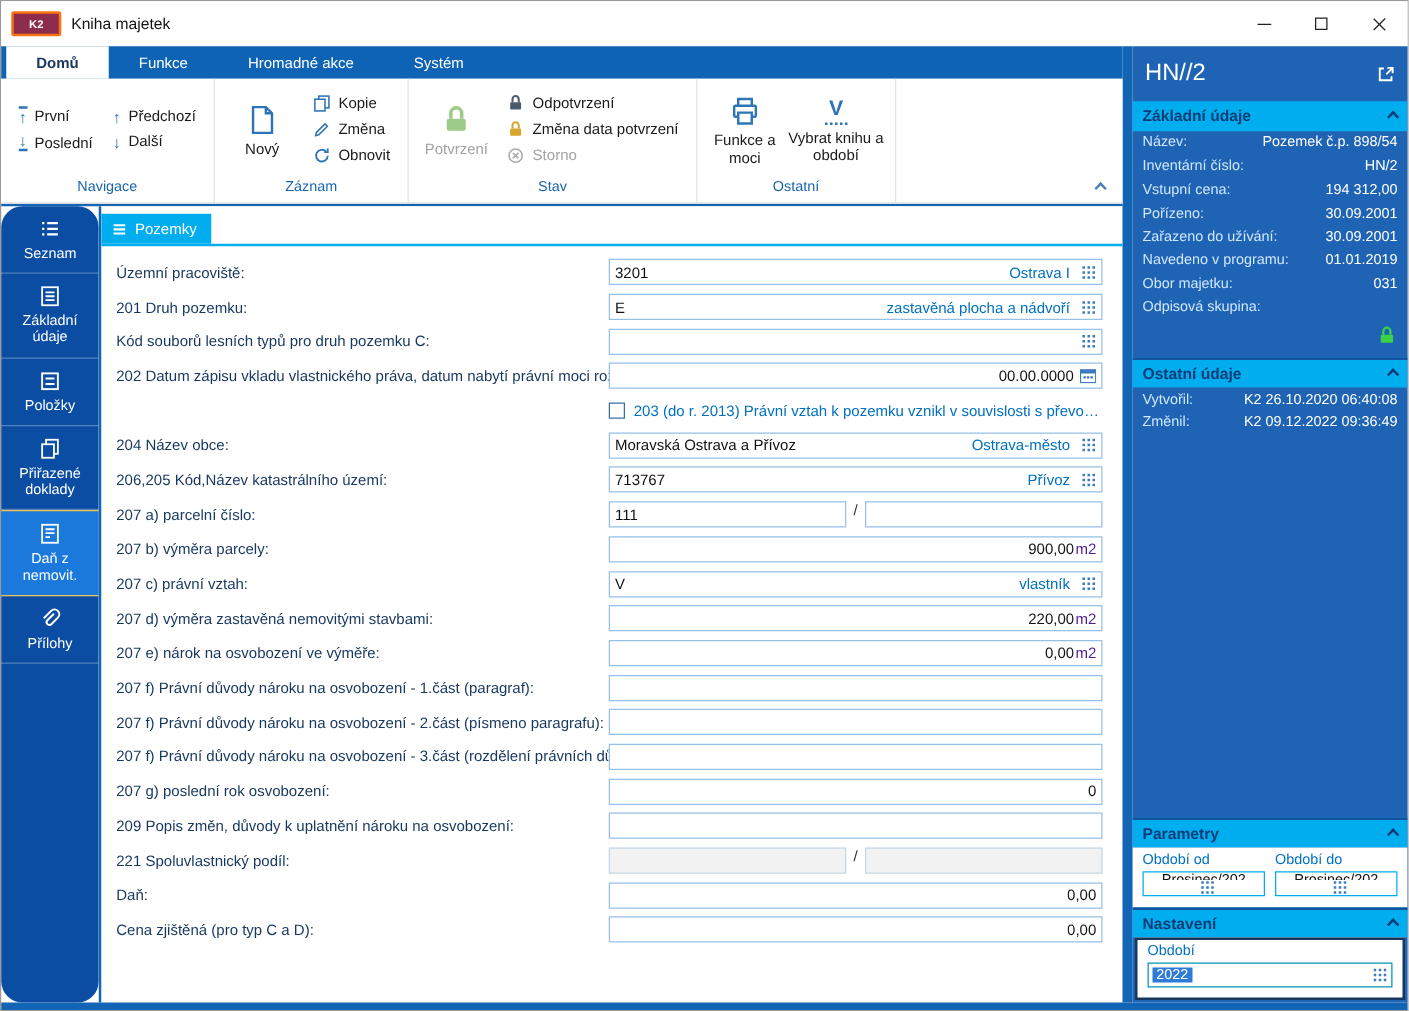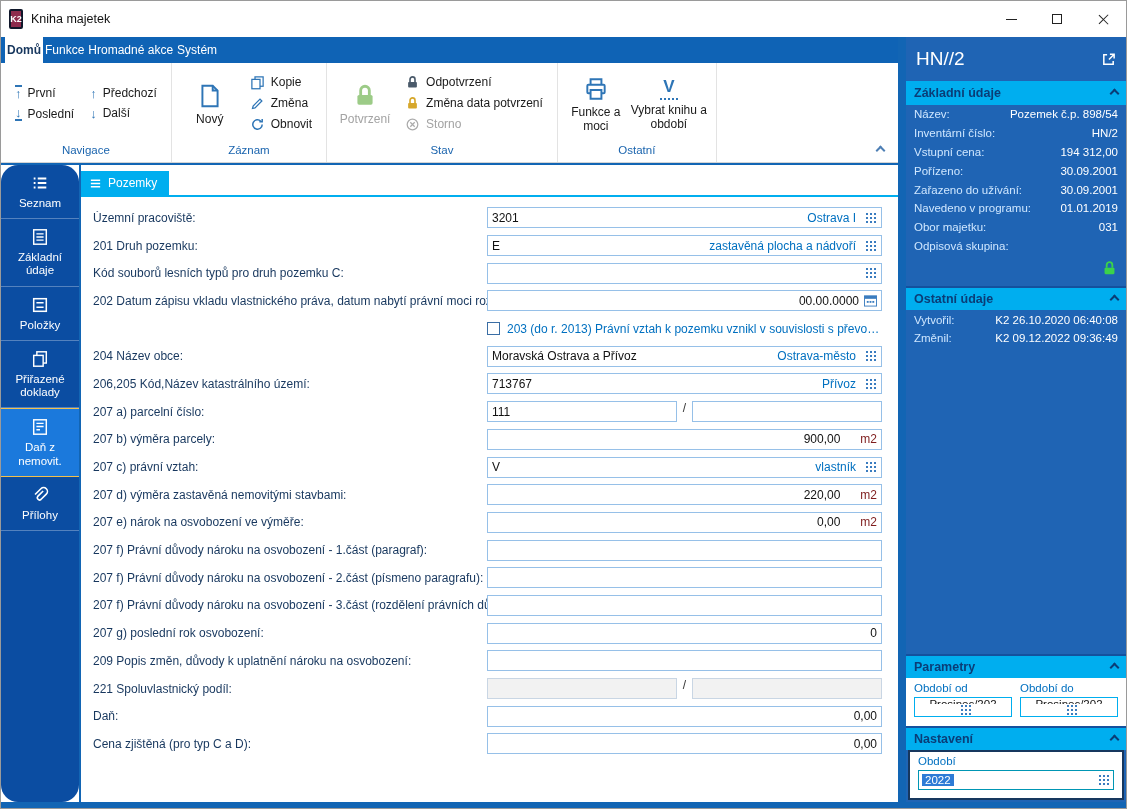--- a/index.html
+++ b/index.html
@@ -2,40 +2,40 @@
 <html><head>
 <meta charset="utf-8">
 <style>
   * { box-sizing: border-box; margin: 0; padding: 0; }
   html,body { width:1127px; height:809px; overflow:hidden; }
   body { font-family:"Liberation Sans", sans-serif; background:#fff; }
   .window { width:1127px; height:809px; border:1px solid #9a9a9a; display:flex; flex-direction:column; background:#fff; }
 
   
   .titlebar { height:36px; flex:none; display:flex; align-items:center; padding-left:8px; background:#fff; }
-  .applogo { width:14px; height:20px; flex:none; background:#8E2C4E; border:2px solid #0f172a; border-radius:2px; color:#fff; font-size:9px; font-weight:700; display:flex; align-items:center; justify-content:center; }
+  .applogo { width:40px; height:20px; flex:none; background:#8E2C4E; border:2px solid #f97316; border-radius:2px; color:#fff; font-size:9px; font-weight:700; display:flex; align-items:center; justify-content:center; }
   .wtitle { margin-left:8px; font-size:12.5px; color:#111; }
   .wcontrols { margin-left:auto; display:flex; height:100%; }
   .wbtn { width:46px; display:flex; align-items:center; justify-content:center; cursor:default; }
   .minline { width:11px; height:1px; background:#222; }
   .maxbox { width:10px; height:10px; border:1px solid #222; }
   .closex { position:relative; width:13px; height:13px; }
   .closex::before,.closex::after { content:""; position:absolute; left:6px; top:0; width:1.4px; height:13px; background:#222; }
   .closex::before { transform:rotate(45deg); }
   .closex::after { transform:rotate(-45deg); }
 
   
   .body-row { flex:1; display:flex; min-height:0; }
   .left-col { width:897px; flex:none; display:flex; flex-direction:column; min-height:0; }
   .vsplitter { width:8px; flex:none; background:#1265B4; }
   .right-panel { flex:1; background:#1F64B4; display:flex; flex-direction:column; overflow:hidden; }
 
   
   .ribbon-tabs { height:26px; flex:none; background:#0F63B5; display:flex; padding-left:4px; }
-  .rtab { padding:0 2px; line-height:26px; font-size:12px; color:#fff; cursor:default; white-space:nowrap; }
+  .rtab { padding:0 24px; line-height:26px; font-size:12px; color:#fff; cursor:default; white-space:nowrap; }
   .rtab.active { background:#fff; color:#17375E; font-weight:700; }
 
   
   .ribbon { height:100px; flex:none; background:#fff; border-bottom:1px solid #D4D4D4; display:flex; position:relative; }
   .rgroup { display:flex; flex-direction:column; border-right:1px solid #E3E3E3; }
   .rg-body { flex:1; display:flex; align-items:center; padding:2px 6px 0; }
   .rg-label { height:21px; line-height:19px; text-align:center; font-size:11.5px; color:#1A64AE; }
   .rcol { display:flex; flex-direction:column; justify-content:center; }
   .rbtn { display:flex; align-items:center; gap:6px; padding:3px 8px; font-size:12px; color:#1a1a1a; background:none; border:0; font-family:inherit; white-space:nowrap; cursor:default; }
   .rbig { display:flex; flex-direction:column; align-items:center; gap:4px; width:64px; padding:6px 2px 2px; font-size:12px; color:#1a1a1a; background:none; border:0; text-align:center; line-height:1.15; font-family:inherit; cursor:default; }
@@ -65,21 +65,21 @@
 
   .form { padding:7px 16px 17px 12px; flex:1; overflow:hidden; }
   .frow { height:27.7px; display:flex; align-items:center; }
   .flabel { width:394px; flex:none; font-size:12px; color:#17375E; white-space:nowrap; overflow:hidden; }
   .fwrap { flex:1; display:flex; align-items:flex-start; min-width:0; }
   .fbox { flex:1; height:21px; border:1px solid #96C0E8; background:#fff; display:flex; align-items:center; padding:0 4px; font-size:12px; color:#111; min-width:0; }
   .fbox.right { justify-content:flex-end; }
   .fbox.dis { background:#F2F2F2; border-color:#C9D6E4; }
   .fval { white-space:nowrap; overflow:hidden; }
   .fdisp { color:#0070C0; margin-left:auto; padding:0 4px; white-space:nowrap; overflow:hidden; }
-  .funit { color:#7f1d1d; margin-left:20px; white-space:nowrap; }
+  .funit { color:#4c1d95; margin-left:1px; white-space:nowrap; }
   .slash { margin:0 6px; color:#333; font-size:12px; flex:none; }
   .dots { width:12px; height:12px; position:relative; flex:none; margin-left:5px; color:#3A7CBF; }
   .dots::before { content:""; position:absolute; left:1px; top:1px; width:2px; height:2px; background:currentColor;
     box-shadow:4px 0,8px 0,0 4px,4px 4px,8px 4px,0 8px,4px 8px,8px 8px; }
   .chk { width:13px; height:13px; border:1px solid #3A6EA5; background:#fff; flex:none; }
   .chklabel { color:#0070C0; font-size:12px; margin-left:7px; white-space:nowrap; overflow:hidden; text-overflow:ellipsis; }
 
   
   .ptitle { height:44px; flex:none; display:flex; align-items:center; padding:0 10px; color:#fff; font-size:19px; }
   .pexpand { margin-left:auto; width:15px; height:15px; }

